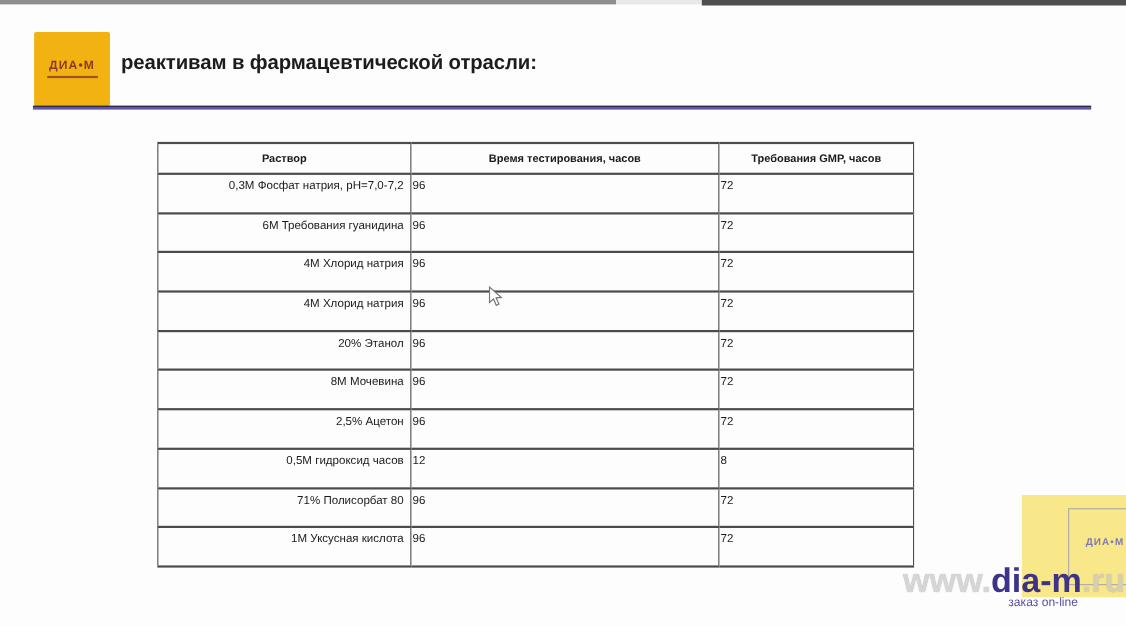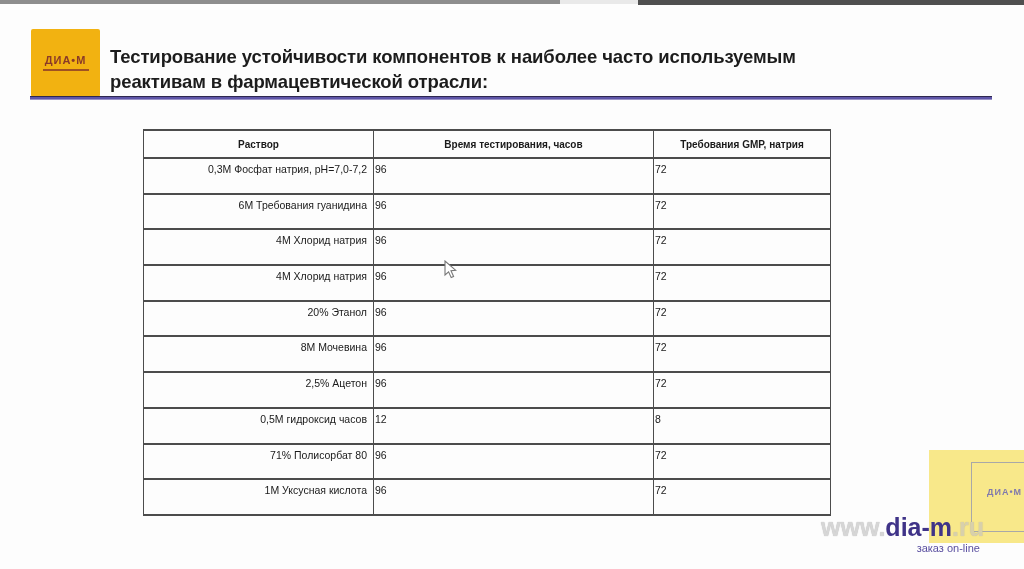--- a/index.html
+++ b/index.html
@@ -69,21 +69,21 @@
     text-align:left;
   }
   .badge-logo{
     display:block;margin-top:24px;margin-left:15px;
     color:#8079ad;font-weight:bold;font-size:9px;letter-spacing:1px;
   }
   .badge-rule{width:34px;height:1px;background:#9c94c0;margin:2px 0 0 15px;opacity:.7;}
 
   .site-url{
     position:absolute;left:821px;top:515px;
-    font-size:25px;font-weight:bold;letter-spacing:0;line-height:25px;
+    font-size:31px;font-weight:bold;letter-spacing:0;line-height:25px;
     white-space:nowrap;
   }
   .url-www{color:#d6d6d6;text-shadow:0 0 1px #b5b5b5;}
   .url-domain{color:#3f3388;}
   .url-tld{color:#d8d0ab;text-shadow:0 0 1px #c2ba90;}
   .order-line{
     position:absolute;left:880px;top:542px;width:100px;text-align:right;
     font-size:11px;color:#5a4fa0;
   }
 </style>
@@ -93,36 +93,35 @@
 <div class="topbar-seg topbar-left"></div>
 <div class="topbar-seg topbar-mid"></div>
 <div class="topbar-seg topbar-right"></div>
 
 <div class="logo">
   <span class="logo-text">ДИА•М</span>
   <span class="logo-rule"></span>
 </div>
 
 <div class="title">
-  <div>Тестирование устойчивости компонентов к наиболее часто используемым</div>
   <div>реактивам в фармацевтической отрасли:</div>
 </div>
 <div class="title-underline"></div>
 
 <table class="stability">
   <colgroup>
     <col style="width:230px">
       <col style="width:280px">
       <col style="width:177px">
   </colgroup>
   <thead>
     <tr>
       <th>Раствор</th>
       <th>Время тестирования, часов</th>
-      <th>Требования GMP, натрия</th>
+      <th>Требования GMP, часов</th>
     </tr>
   </thead>
   <tbody>
     <tr>
       <td class="cell-solution">0,3М Фосфат натрия, рН=7,0-7,2</td>
       <td class="cell-num">96</td>
       <td class="cell-num">72</td>
     </tr>
     <tr>
       <td class="cell-solution">6М Требования гуанидина</td>

